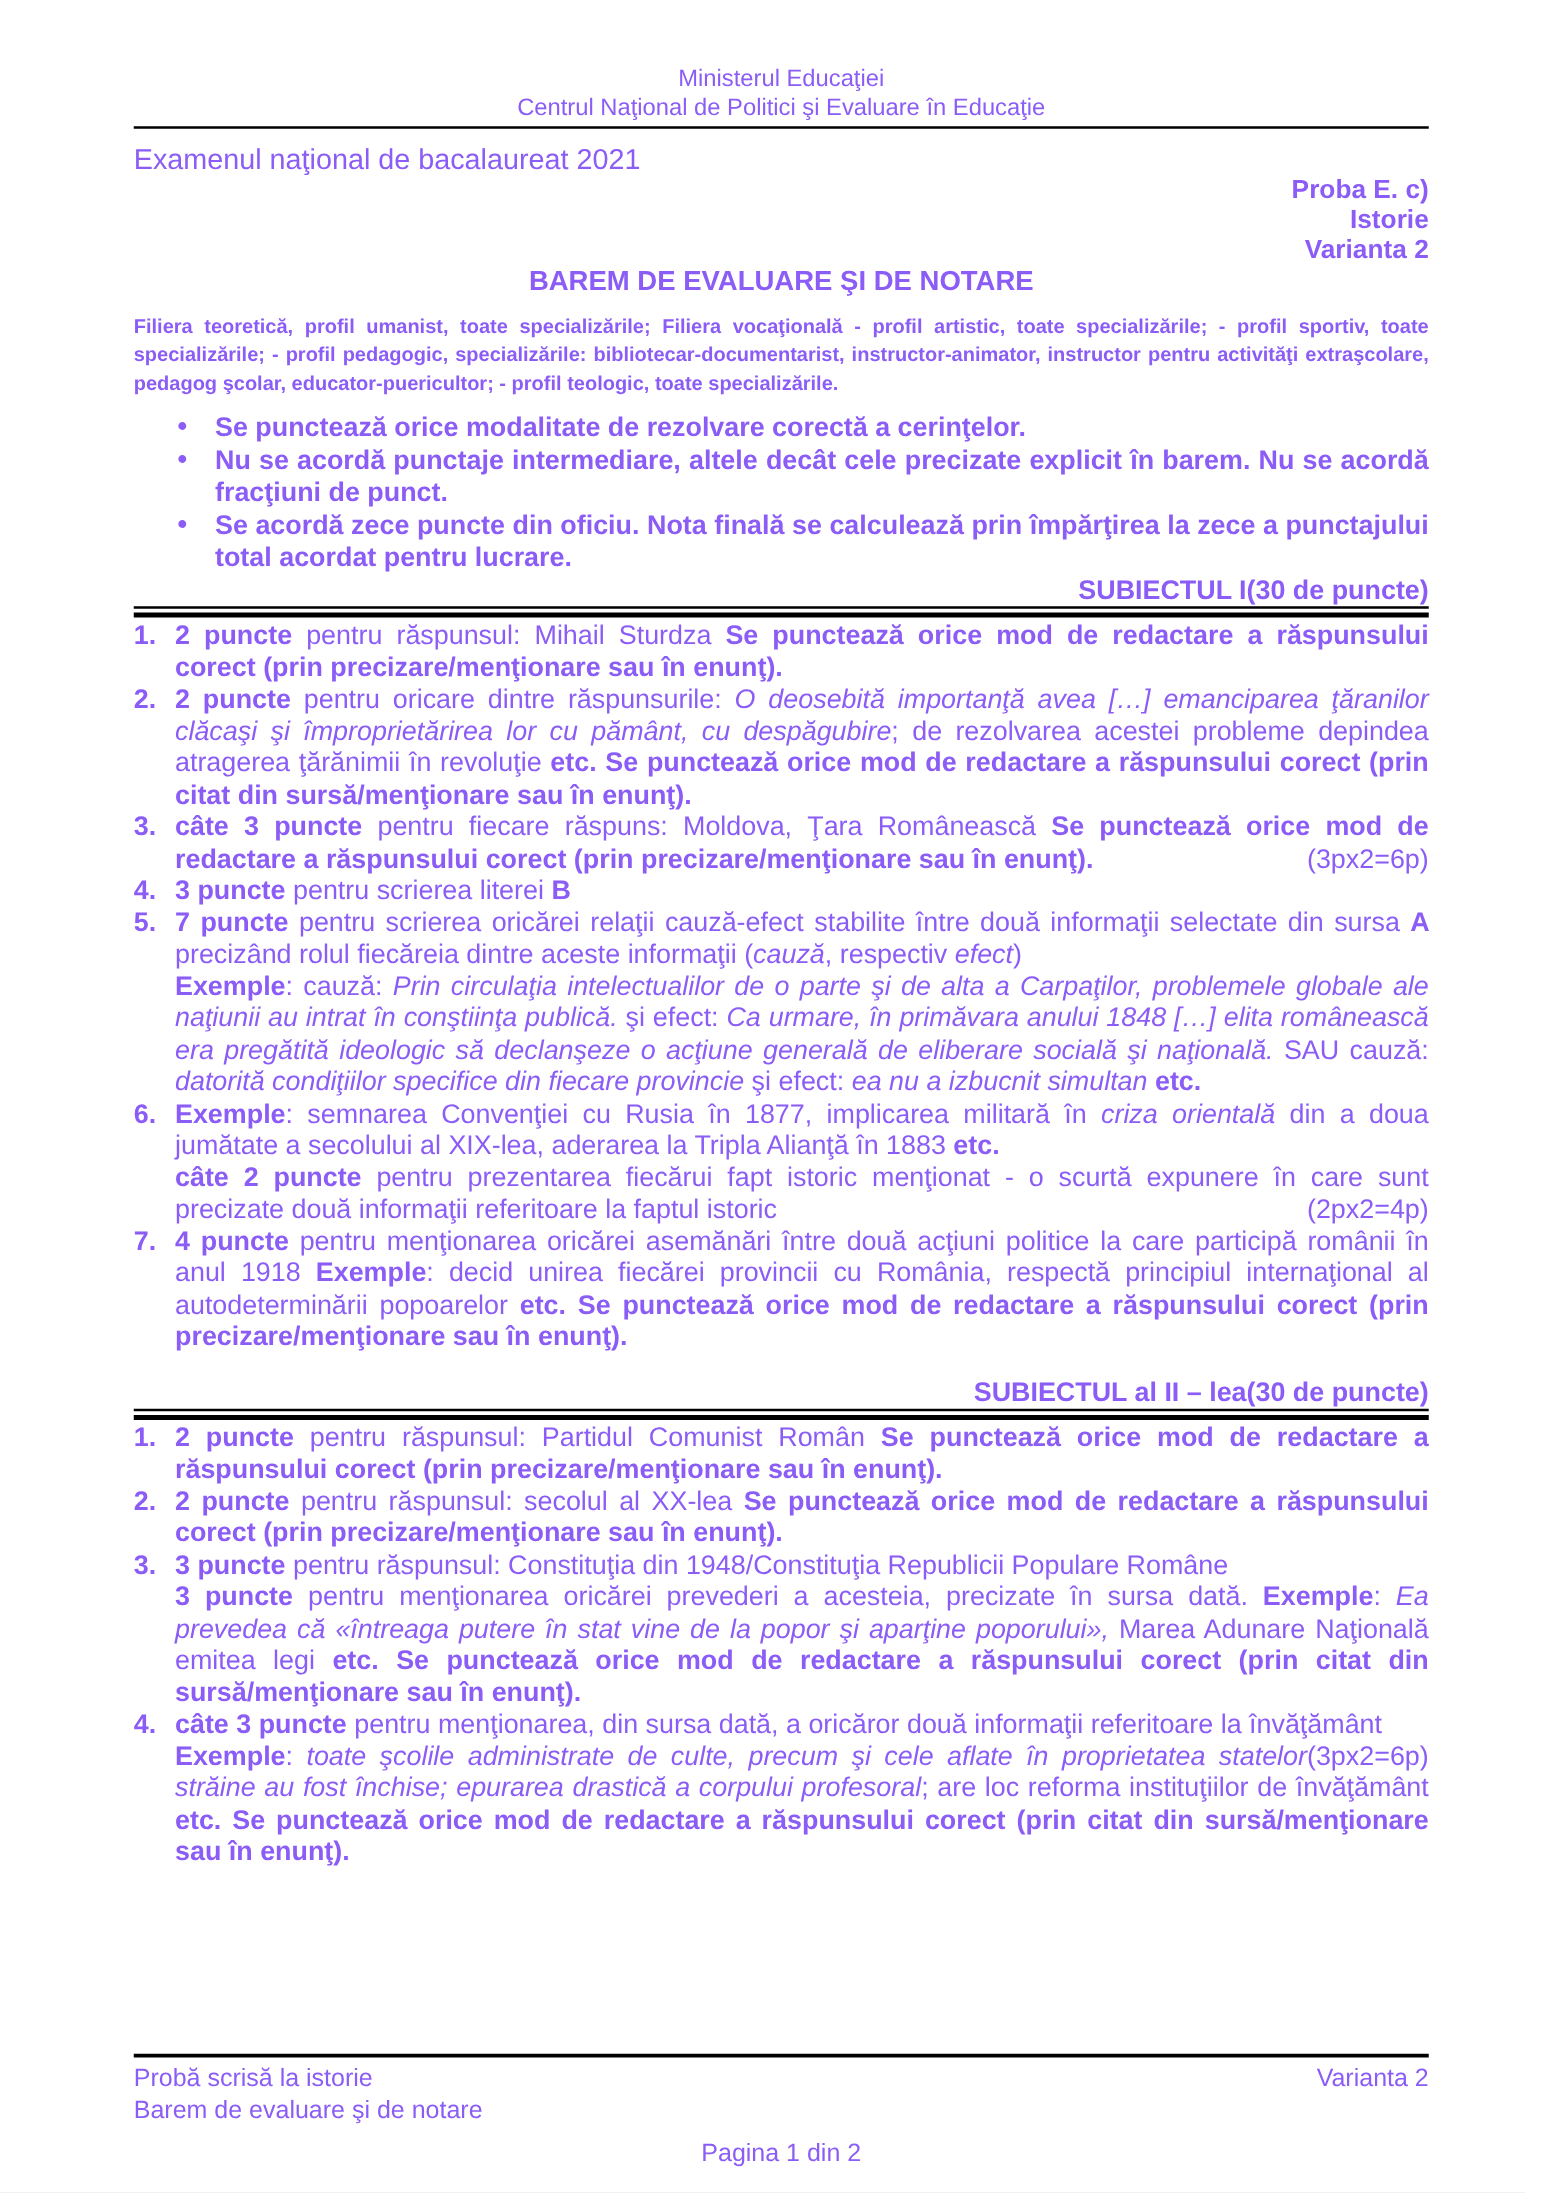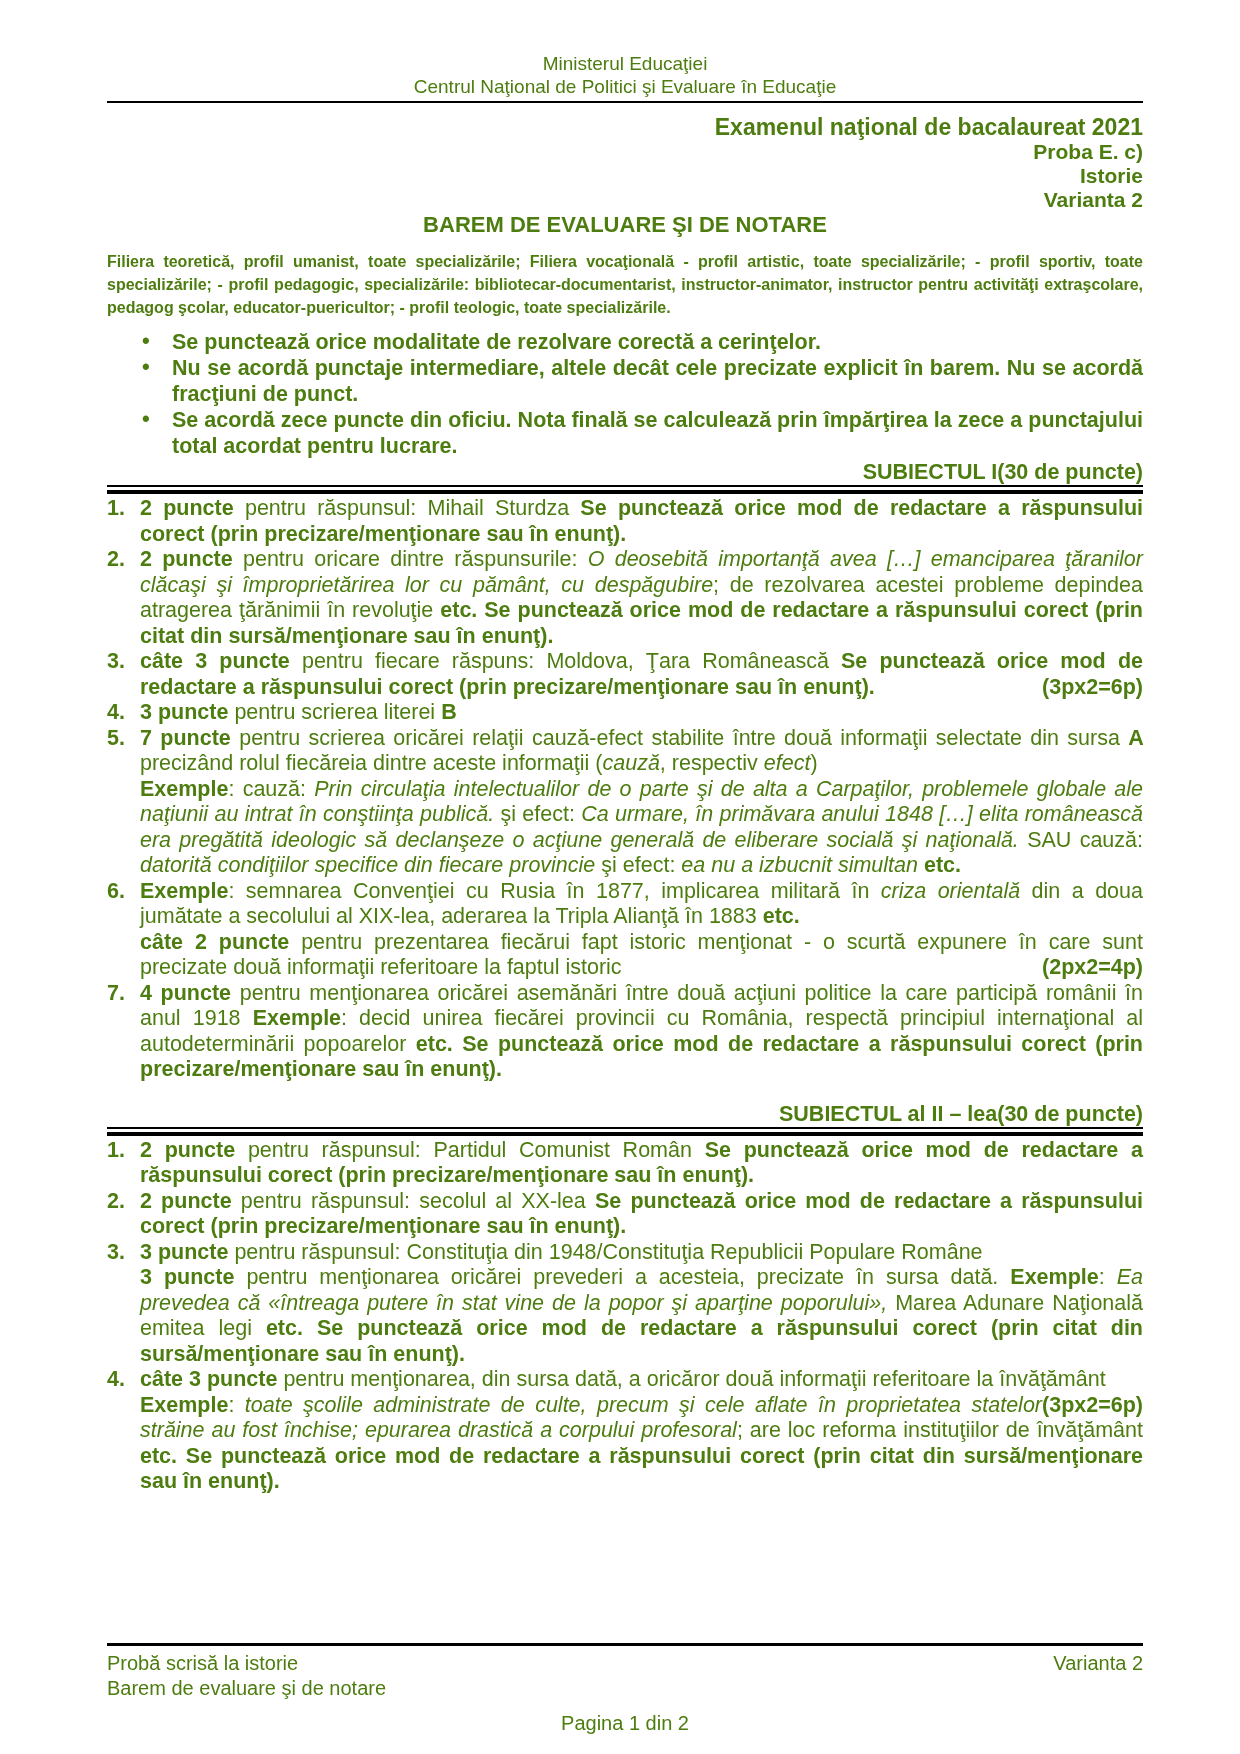--- a/index.html
+++ b/index.html
@@ -1,26 +1,26 @@
 <!DOCTYPE html>
 <html lang="ro"><head>
 <meta charset="utf-8">
 <style>
   html,body{margin:0;padding:0;background:#e8e8e8;}
   .page{
     width:1240px;height:1754px;background:#ffffff;position:relative;
-    margin:0 auto;overflow:hidden;color:#4d7c0f;
+    margin:0 auto;overflow:hidden;color:#8b5cf6;
     font-family:"Liberation Sans","DejaVu Sans",sans-serif;
   }
   .content{padding:52px 97px 0 107px;}
 
   
   .org-line{text-align:center;font-size:19px;line-height:23px;}
   .header-rule{border-bottom:2px solid #000;margin-top:3px;}
-  .exam-title{text-align:right;font-weight:bold;font-size:23px;line-height:26px;margin-top:11px;}
+  .exam-title{text-align:left;font-weight:normal;font-size:23px;line-height:26px;margin-top:11px;}
   .center-bold{text-align:right;font-weight:bold;font-size:21px;line-height:24px;}
   .variant-line{text-align:right;font-weight:bold;font-size:21px;line-height:24px;}
   .barem-title{text-align:center;font-weight:bold;font-size:22px;line-height:25px;}
 
   
   .filiera{margin-top:13px;font-weight:bold;font-size:16px;line-height:23px;text-align:justify;}
 
   
   .bullets{margin-top:10px;}
   .bullet{position:relative;padding-left:65px;font-weight:bold;font-size:21.5px;line-height:26px;text-align:justify;}
@@ -28,21 +28,21 @@
 
   
   .section-head{display:flex;justify-content:flex-end;font-weight:bold;font-size:21.5px;line-height:26px;border-bottom:2px solid #000;}
   .section-rule{height:4px;background:#000;margin-top:3px;margin-bottom:2px;}
   .section + .section{margin-top:18px;}
   .item{position:relative;padding-left:33px;font-size:21.5px;line-height:25.5px;text-align:justify;}
   .item-num{position:absolute;left:0;top:0;font-weight:bold;}
   .para{text-align:justify;}
   .run-b{font-weight:bold;}
   .run-i{font-style:italic;}
-  .run-score{font-weight:bold;float:right;}
+  .run-score{font-weight:normal;float:right;}
 
   
   .footer{position:absolute;left:107px;right:97px;bottom:18px;font-size:20px;}
   .footer-rule{height:3px;background:#000;margin-bottom:5px;}
   .footer-row{display:flex;justify-content:space-between;line-height:25px;}
   .footer-line{line-height:25px;}
   .footer-page{text-align:center;margin-top:10px;line-height:25px;}
 </style>
 </head>
 <body>

